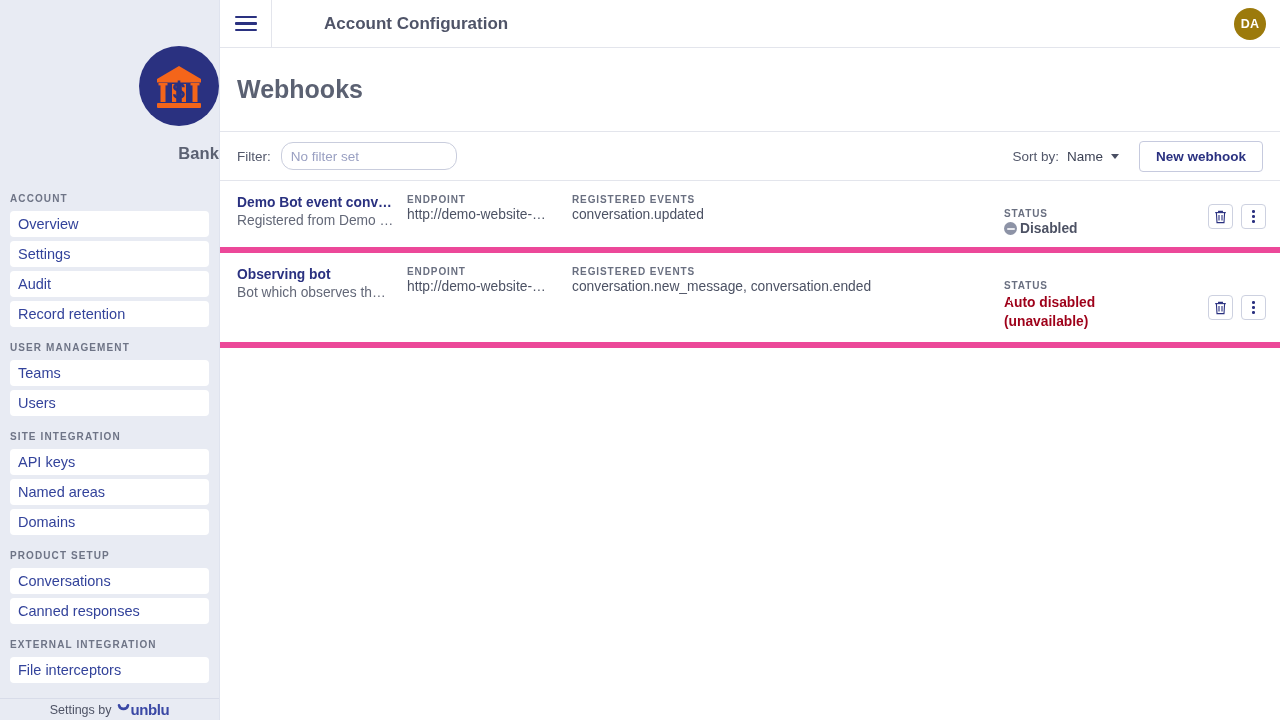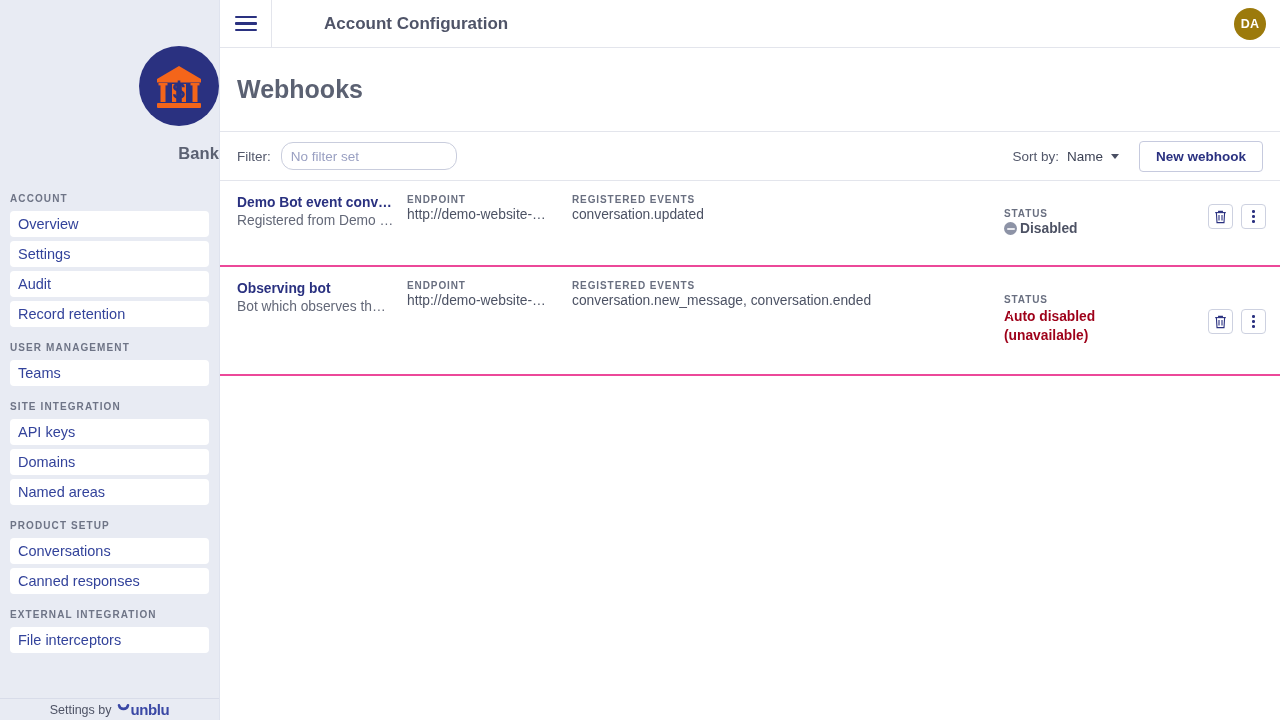--- a/index.html
+++ b/index.html
@@ -130,22 +130,22 @@
     border: 1px solid #c6cade; border-radius: 4px; background: #fff;
     font-family: "Liberation Sans", sans-serif;
     font-size: 13.5px; font-weight: bold; color: #2a3180;
     cursor: pointer;
   }
 
   
   .list { flex: 0 0 auto; }
   .row {
     display: flex; align-items: flex-start;
-    border-bottom: 2px solid #ec4899;
-    padding: 13px 14px 29px 17px;
+    border-bottom: 6px solid #ec4899;
+    padding: 13px 14px 11px 17px;
     position: relative;
   }
   .col-name { width: 170px; flex: 0 0 170px; padding-top: 1px; }
   .wh-name {
     font-size: 13.8px; font-weight: bold; color: #2a3180;
     white-space: nowrap; overflow: hidden; cursor: pointer;
   }
   .wh-desc {
     margin-top: 3px;
     font-size: 13.8px; color: #636878;
@@ -247,32 +247,35 @@
         <div class="nav-item">
             <span>Record retention</span>
           </div>
       </div>
 
       <div class="nav-group">
         <div class="nav-group-label">USER MANAGEMENT</div>
         <div class="nav-item">
             <span>Teams</span>
           </div>
+        <div class="nav-item">
+            <span>Users</span>
+          </div>
       </div>
 
       <div class="nav-group">
         <div class="nav-group-label">SITE INTEGRATION</div>
         <div class="nav-item">
             <span>API keys</span>
           </div>
         <div class="nav-item">
+            <span>Named areas</span>
+          </div>
+        <div class="nav-item">
             <span>Domains</span>
-          </div>
-        <div class="nav-item">
-            <span>Named areas</span>
           </div>
       </div>
 
       <div class="nav-group">
         <div class="nav-group-label">PRODUCT SETUP</div>
         <div class="nav-item">
             <span>Conversations</span>
           </div>
         <div class="nav-item">
             <span>Canned responses</span>

